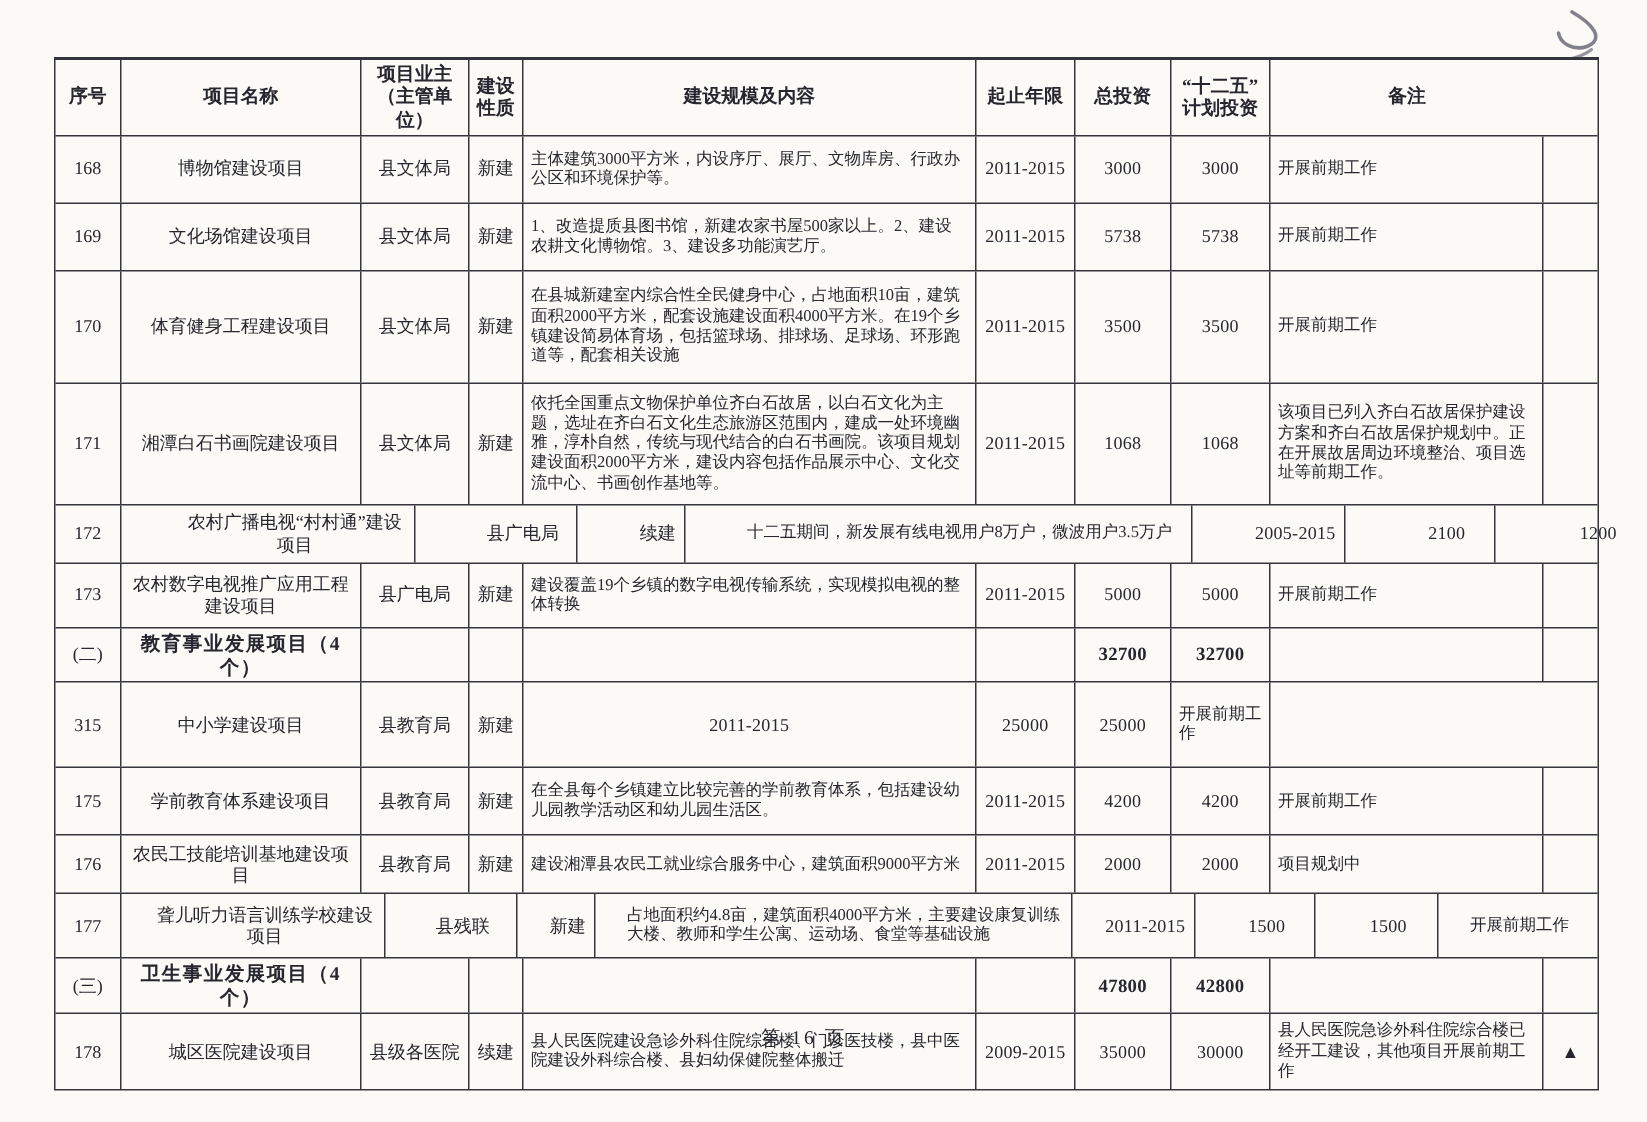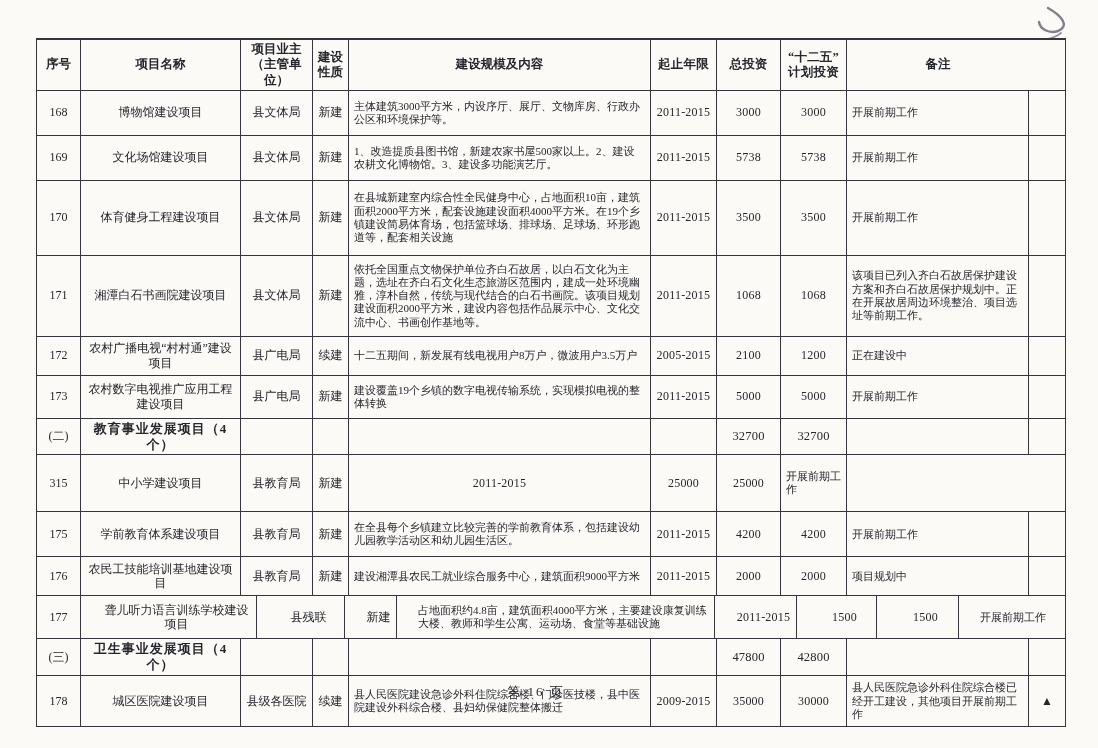--- a/index.html
+++ b/index.html
@@ -41,21 +41,21 @@
   }
   .cell:last-child{border-right:none;}
   .txt{width:100%;}
   .header{min-height:34px;}
   .header .cell{font-weight:bold;font-size:12.5px;padding:2px 2px;}
   .hline{display:block;width:100%;}
   .c-content,.c-progress{justify-content:flex-start;text-align:left;font-size:11px;line-height:1.2;padding:2px 5px;}
   .c-name{font-size:12px;}
   .c-years,.c-total,.c-plan{font-size:12px;letter-spacing:.2px;}
   .section .c-name{font-weight:bold;font-size:13px;letter-spacing:1px;}
-  .section .c-total,.section .c-plan{font-weight:normal;font-size:12.5px;}
+  .section .c-total,.section .c-plan{font-weight:bold;font-size:12.5px;}
   .c-note{font-size:12px;}
   .page-footer{
     position:absolute;left:36px;top:683px;width:1000px;
     text-align:center;font-size:13px;letter-spacing:2px;
   }
 </style>
 </head>
 <body>
 
 <div class="page">
@@ -226,21 +226,21 @@
           <div class="cell c-plan">
             <span class="txt">1068</span>
           </div>
           <div class="cell c-progress">
             <span class="txt">该项目已列入齐白石故居保护建设方案和齐白石故居保护规划中。正在开展故居周边环境整治、项目选址等前期工作。</span>
           </div>
           <div class="cell c-note">
             <span class="txt"></span>
           </div>
         </div>
-        <div class="row" style="min-height: 38px;">
+        <div class="row" style="min-height: 38px; gap: 36px;">
           <div class="cell c-seq">
             <span class="txt">172</span>
           </div>
           <div class="cell c-name">
             <span class="txt">农村广播电视“村村通”建设项目</span>
           </div>
           <div class="cell c-owner">
             <span class="txt">县广电局</span>
           </div>
           <div class="cell c-nature">

